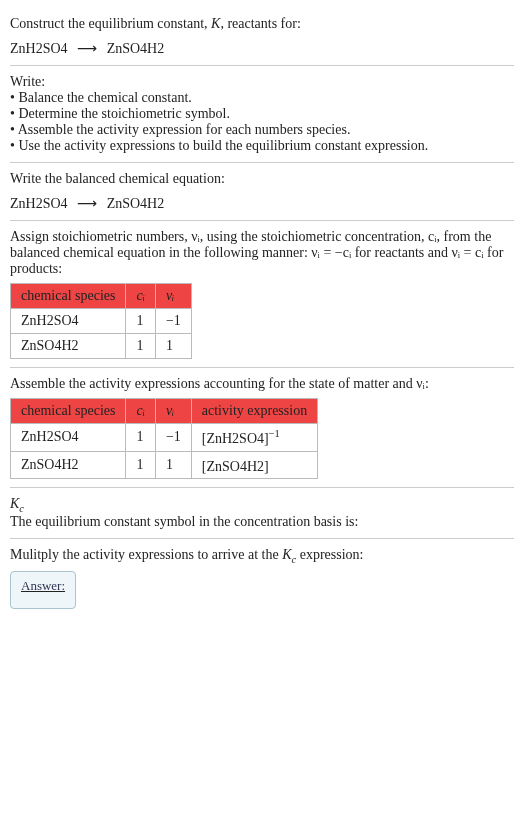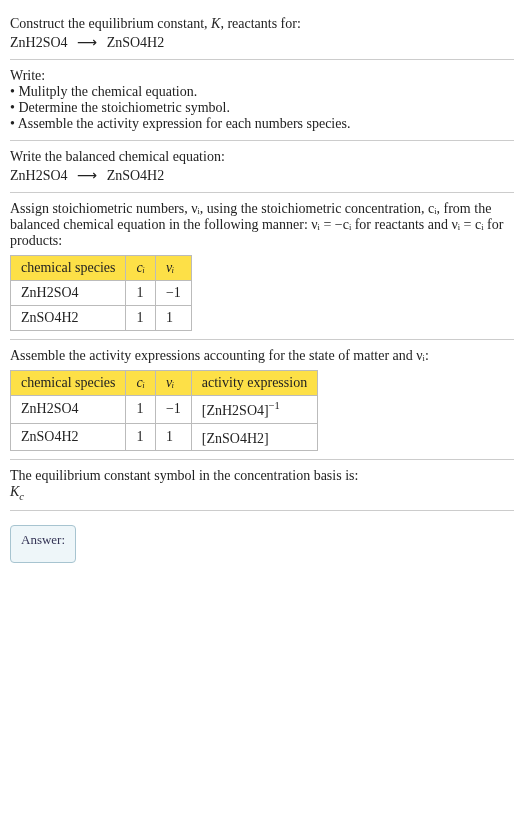--- a/index.html
+++ b/index.html
@@ -14,49 +14,50 @@
   }
   .section {
     padding: 8px 0;
   }
   hr.sep {
     border: none;
     border-top: 1px solid #ccc;
     margin: 0;
   }
   .eq-line {
-    margin-top: 2px;
+    margin-top: 8px;
     font-family: Georgia, serif;
   }
   .arrow {
     display: inline-block;
     padding: 0 6px;
   }
   table.stoich {
     border-collapse: collapse;
     margin-top: 6px;
   }
   table.stoich th, table.stoich td {
     border: 1px solid #bbb;
     padding: 4px 10px;
     text-align: left;
     font-weight: normal;
     white-space: nowrap;
   }
   table.stoich th {
-    background: #fde047;
+    background: #ef4444;
   }
   .num-col { text-align: right; }
   .answer-box {
     border: 1px solid #a7c4d0;
     background: #eef6f9;
     border-radius: 4px;
     padding: 6px 10px 10px 10px;
     margin-top: 6px;
     display: inline-block;
+    text-decoration: underline;
   }
   .answer-label {
     font-size: 13px;
     color: #335;
     margin-bottom: 4px;
   }
   .frac {
     display: inline-block;
     vertical-align: middle;
     text-align: center;
@@ -84,23 +85,24 @@
   <div class="eq-line">
     <span>ZnH2SO4</span>
     <span class="arrow">⟶</span>
     <span>ZnSO4H2</span>
   </div>
 </div>
 <hr class="sep">
 
 <div class="section">
   <div>Write:</div>
-  <div>• Mulitply the chemical equation.</div>
+  <div>• Balance the chemical constant.</div>
   <div>• Determine the stoichiometric symbol.</div>
   <div>• Assemble the activity expression for each numbers species.</div>
+  <div>• Use the activity expressions to build the equilibrium constant expression.</div>
 </div>
 <hr class="sep">
 
 <div class="section">
   <div>Write the balanced chemical equation:</div>
   <div class="eq-line">
     <span>ZnH2SO4</span>
     <span class="arrow">⟶</span>
     <span>ZnSO4H2</span>
   </div>
@@ -156,24 +158,27 @@
       <td>
         <span>[ZnSO4H2]</span><sup></sup>
       </td>
     </tr>
   </tbody>
     </table>
 </div>
 <hr class="sep">
 
 <div class="section">
-  <div>The equilibrium constant symbol in the concentration basis is:</div>
   <div>
     <span class="italic">K</span><sub class="italic">c</sub>
   </div>
+  <div>The equilibrium constant symbol in the concentration basis is:</div>
 </div>
 <hr class="sep">
 
 <div class="section">
+  <div>
+    <span>Mulitply the activity expressions to arrive at the </span><span class="italic">K</span><sub class="italic">c</sub><span> expression:</span>
+  </div>
   <div class="answer-box">
     <div class="answer-label">Answer:</div>
   </div>
 </div>
 
 </body></html>

